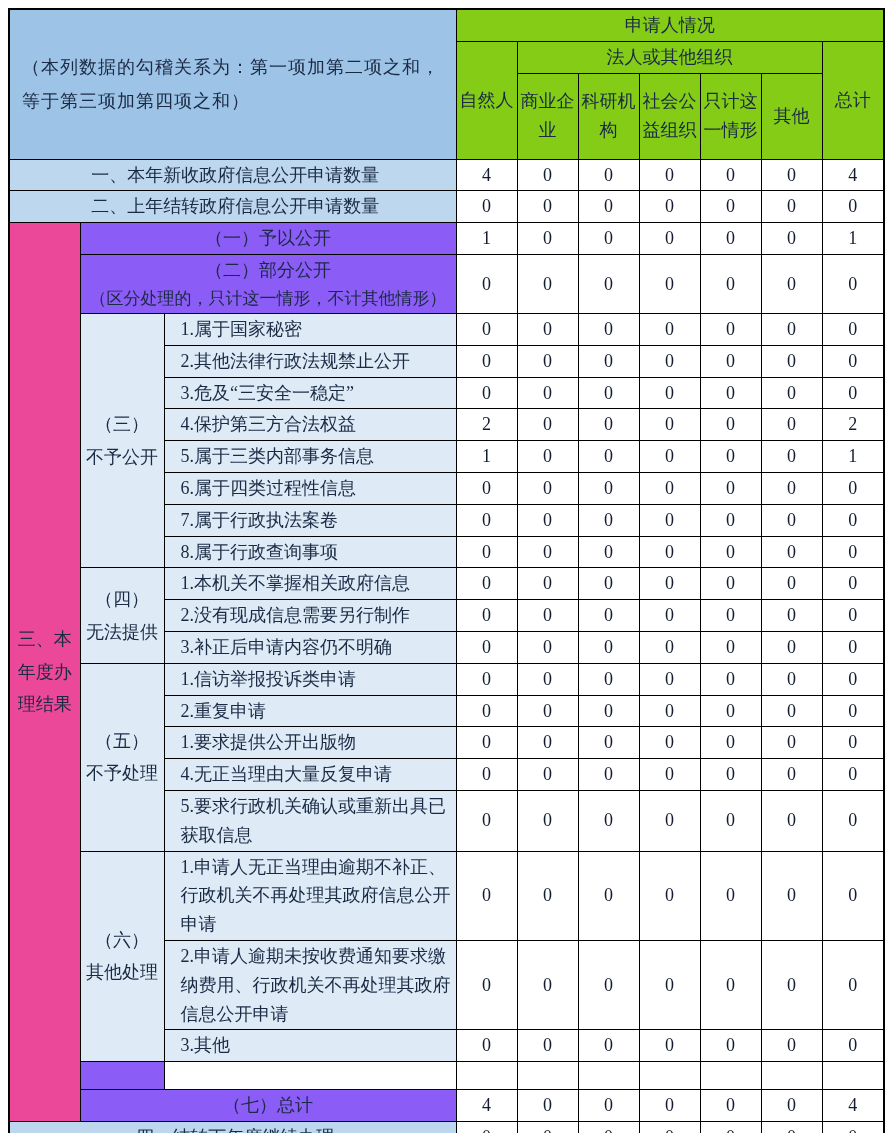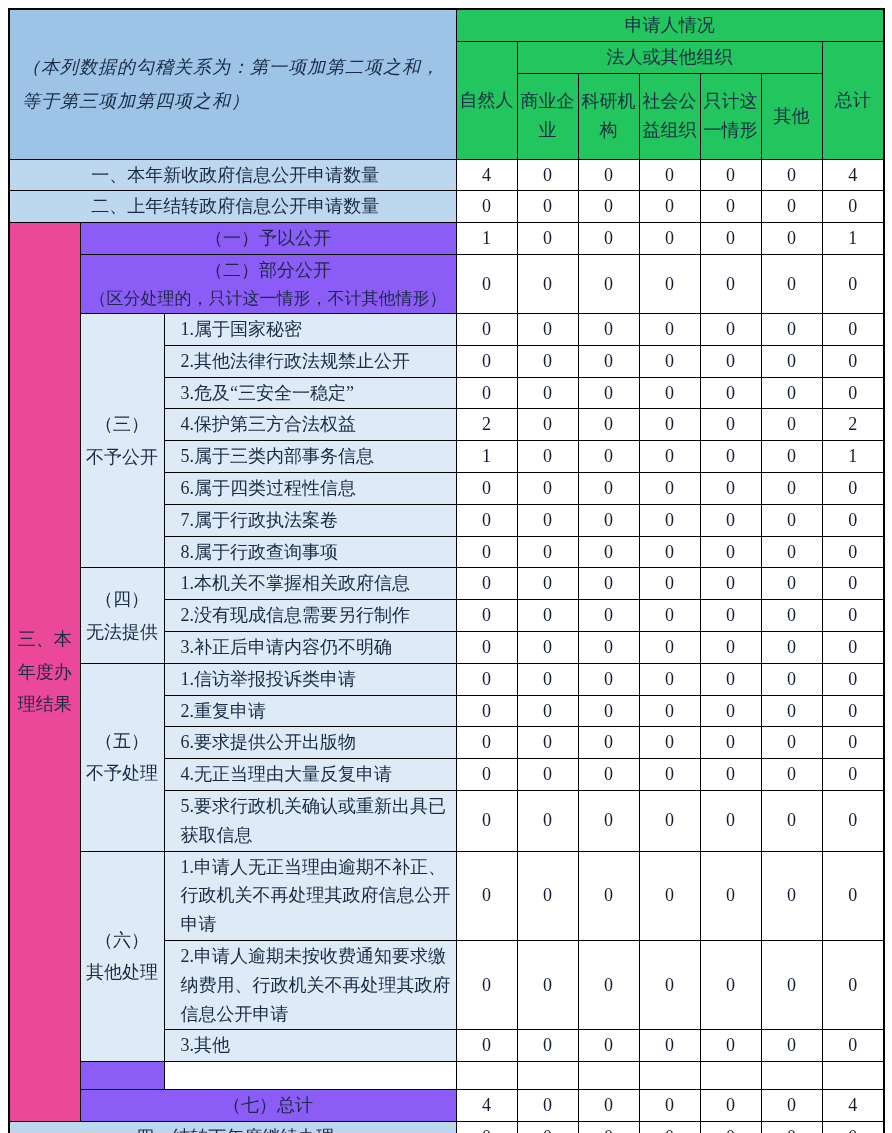--- a/index.html
+++ b/index.html
@@ -12,23 +12,23 @@
     position:absolute;top:8px;left:8px;width:876px;
     border-collapse:collapse;table-layout:fixed;
     border:2px solid #000;
   }
   td{
     border:1px solid #000;
     text-align:center;vertical-align:middle;
     font-size:18px;line-height:1.6;color:#1a2a44;
     padding:1px 3px;overflow:hidden;word-break:break-all;
   }
-  .hdr{background:#22c55e;}
+  .hdr{background:#84cc16;}
   .note{
-    background:#9dc3e6;text-align:left;font-style:italic;
+    background:#9dc3e6;text-align:left;
     padding:4px 12px;letter-spacing:1px;line-height:1.9;
   }
   .lab{background:#bdd7ee;text-align:center;padding-left:8px;}
   .sec{background:#ec4899;padding:1px 6px;line-break:anywhere;line-height:1.8;}
   .grp{background:#deebf7;white-space:pre-line;line-height:1.8;}
   .ctr{background:#8b5cf6;}
   .itm{background:#deebf7;text-align:left;padding-left:16px;}
   .blankc{background:#ffffff;}
   .d{background:#ffffff;color:#131c2e;}
   .subnote{font-size:17px;text-align:center;}
@@ -247,21 +247,21 @@
     <td class="itm">2.重复申请</td>
   <td class="d">0</td>
         <td class="d">0</td>
         <td class="d">0</td>
         <td class="d">0</td>
         <td class="d">0</td>
         <td class="d">0</td>
         <td class="d">0</td>
       </tr>
   <tr style="height:31px">
-    <td class="itm">6.要求提供公开出版物</td>
+    <td class="itm">1.要求提供公开出版物</td>
   <td class="d">0</td>
         <td class="d">0</td>
         <td class="d">0</td>
         <td class="d">0</td>
         <td class="d">0</td>
         <td class="d">0</td>
         <td class="d">0</td>
       </tr>
   <tr style="height:31px">
     <td class="itm">4.无正当理由大量反复申请</td>

